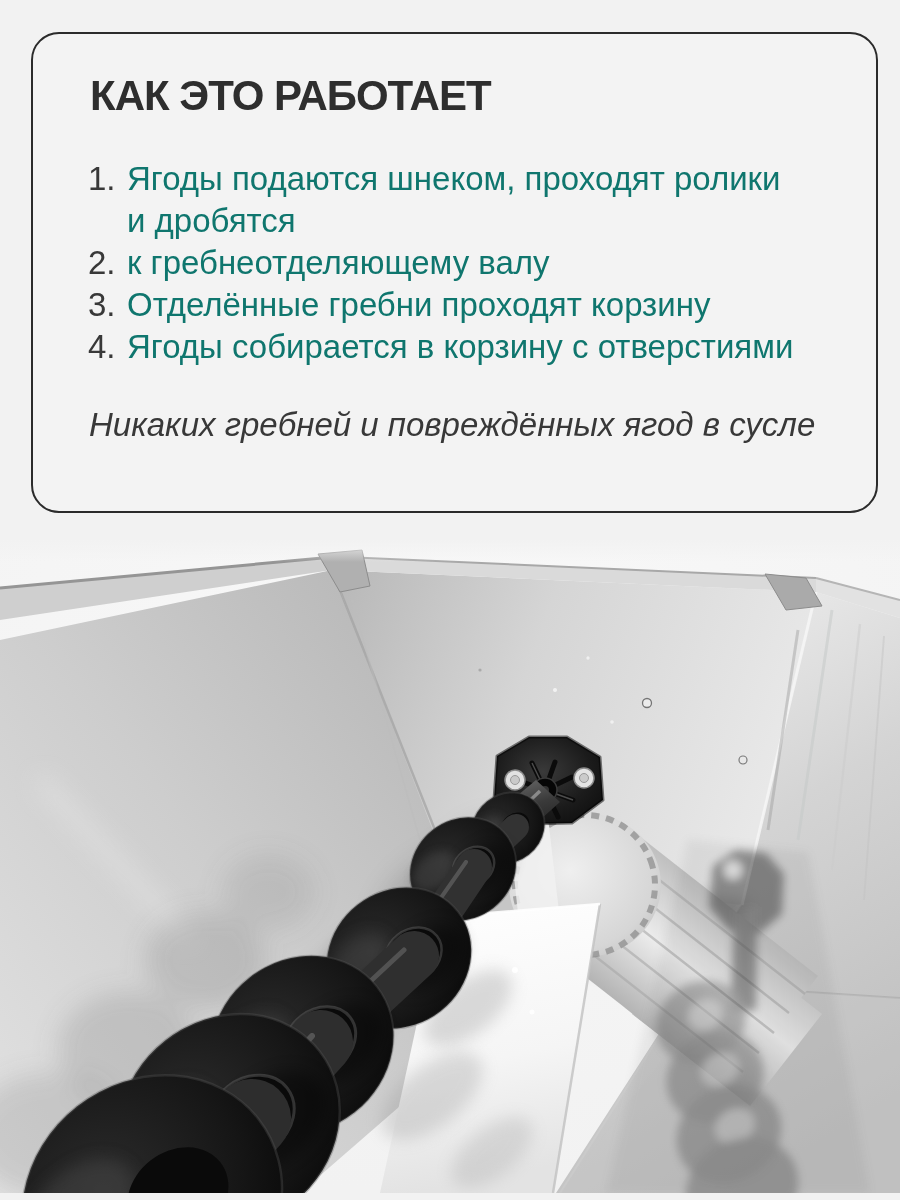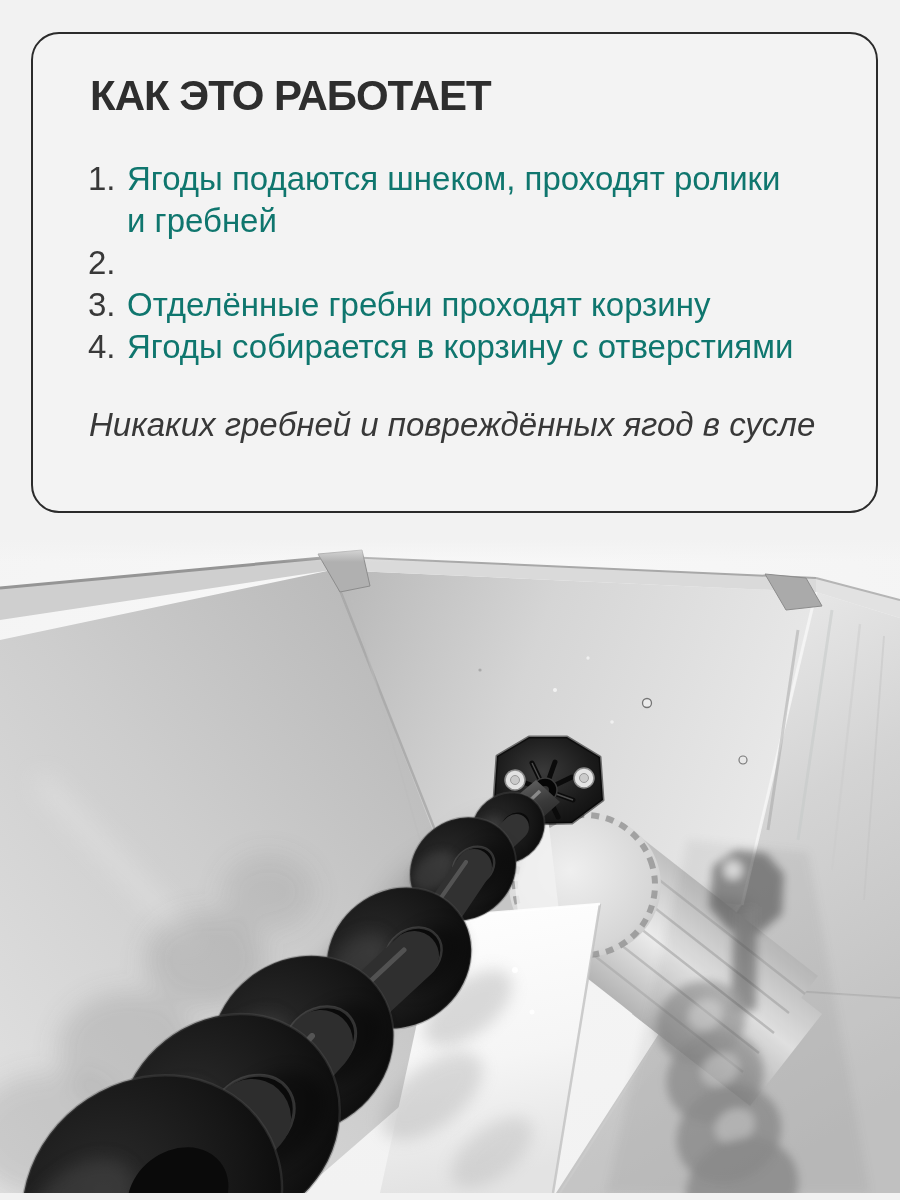--- a/index.html
+++ b/index.html
@@ -45,26 +45,27 @@
 <body>
 
 <div class="card">
   <h1>КАК ЭТО РАБОТАЕТ</h1>
 
   <div class="steps">
     <div class="step">
       <span class="num">1.</span>
       <span class="txt">
         <span class="line">Ягоды подаются шнеком, проходят ролики</span>
-        <span class="line">и гребней</span>
+        <span class="line">и дробятся</span>
       </span>
     </div>
     <div class="step">
       <span class="num">2.</span>
       <span class="txt">
+        <span class="line">к гребнеотделяющему валу</span>
       </span>
     </div>
     <div class="step">
       <span class="num">3.</span>
       <span class="txt">
         <span class="line">Отделённые гребни проходят корзину</span>
 
       </span>
     </div>
     <div class="step">

